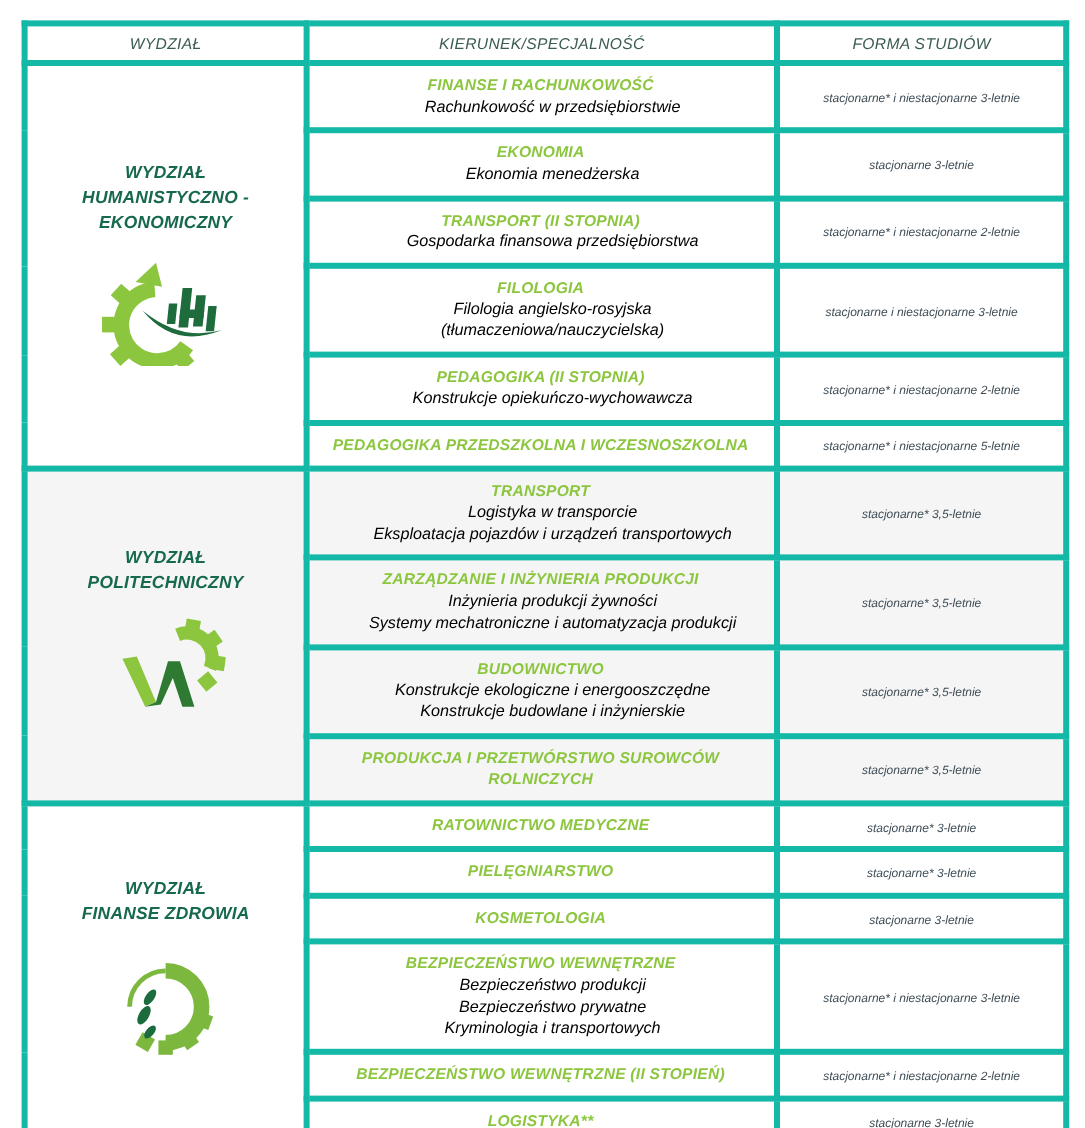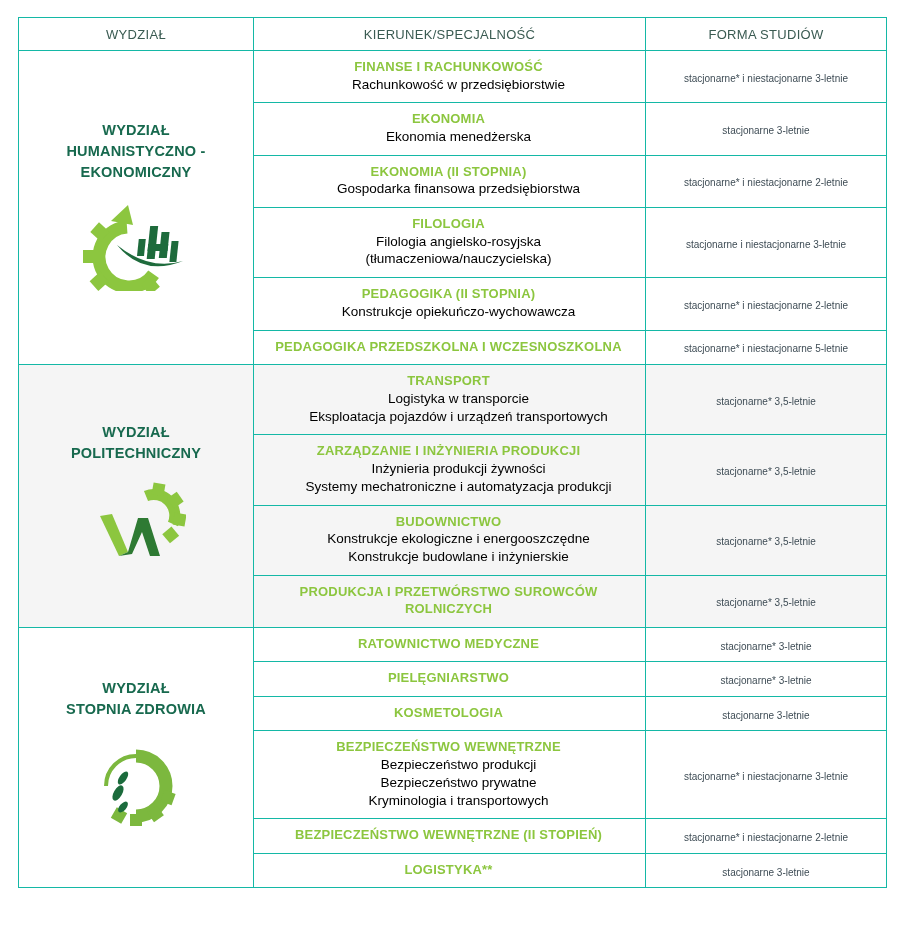--- a/index.html
+++ b/index.html
@@ -9,22 +9,23 @@
     font-family: "Liberation Sans", sans-serif;
   }
   .page { width: 904px; min-height: 940px; padding: 17px 18px 10px 18px; }
 
   table.offer {
     width: 868px;
     border-collapse: collapse;
     table-layout: fixed;
   }
   table.offer td, table.offer th {
-    border: 1px solid #14b8a6;
+    border: 5px solid #14b8a6;
     vertical-align: middle;
+    font-style: italic;
   }
   col.c1 { width: 235px; }
   col.c2 { width: 392px; }
   col.c3 { width: 241px; }
 
   th.head {
     height: 33px;
     font-size: 13px;
     font-weight: 400;
     color: #3a5b52;
@@ -130,21 +131,21 @@
     <td class="kierunek">
       <div class="course-title">EKONOMIA</div>
       <div class="course-sub">Ekonomia menedżerska</div>
     </td>
     <td class="forma">
       <span class="forma-text">stacjonarne 3-letnie</span>
     </td>
   </tr>
   <tr>
     <td class="kierunek">
-      <div class="course-title">EKONOMIA (II STOPNIA)</div>
+      <div class="course-title">TRANSPORT (II STOPNIA)</div>
       <div class="course-sub">Gospodarka finansowa przedsiębiorstwa</div>
     </td>
     <td class="forma">
       <span class="forma-text">stacjonarne* i niestacjonarne 2-letnie</span>
     </td>
   </tr>
   <tr>
     <td class="kierunek">
       <div class="course-title">FILOLOGIA</div>
       <div class="course-sub">Filologia angielsko-rosyjska</div>
@@ -227,21 +228,21 @@
     </td>
     <td class="forma">
       <span class="forma-text">stacjonarne* 3,5-letnie</span>
     </td>
   </tr>
 
   <tr>
     <td class="faculty" rowspan="6">
       <div class="faculty-name">
         <span class="nm1">WYDZIAŁ</span>
-        <span class="nm2">STOPNIA ZDROWIA</span>
+        <span class="nm2">FINANSE ZDROWIA</span>
       </div>
       <div class="faculty-logo">
         <svg width="100" height="98" viewBox="0 0 100 98">
           <path d="M20,50 A30,30 0 0 1 50,20" fill="none" stroke="#7cb83e" stroke-width="4"></path>
           <path d="M50,20 A30,30 0 0 1 50,80" fill="none" stroke="#7cb83e" stroke-width="13"></path>
           <g fill="#7cb83e">
             <rect x="44" y="78" width="12" height="12" transform="rotate(0,50,50)"></rect>
             <rect x="44" y="78" width="12" height="12" transform="rotate(-35,50,50)"></rect>
             <rect x="44" y="78" width="12" height="12" transform="rotate(-70,50,50)"></rect>
             <rect x="44" y="78" width="12" height="12" transform="rotate(30,50,50)"></rect>

